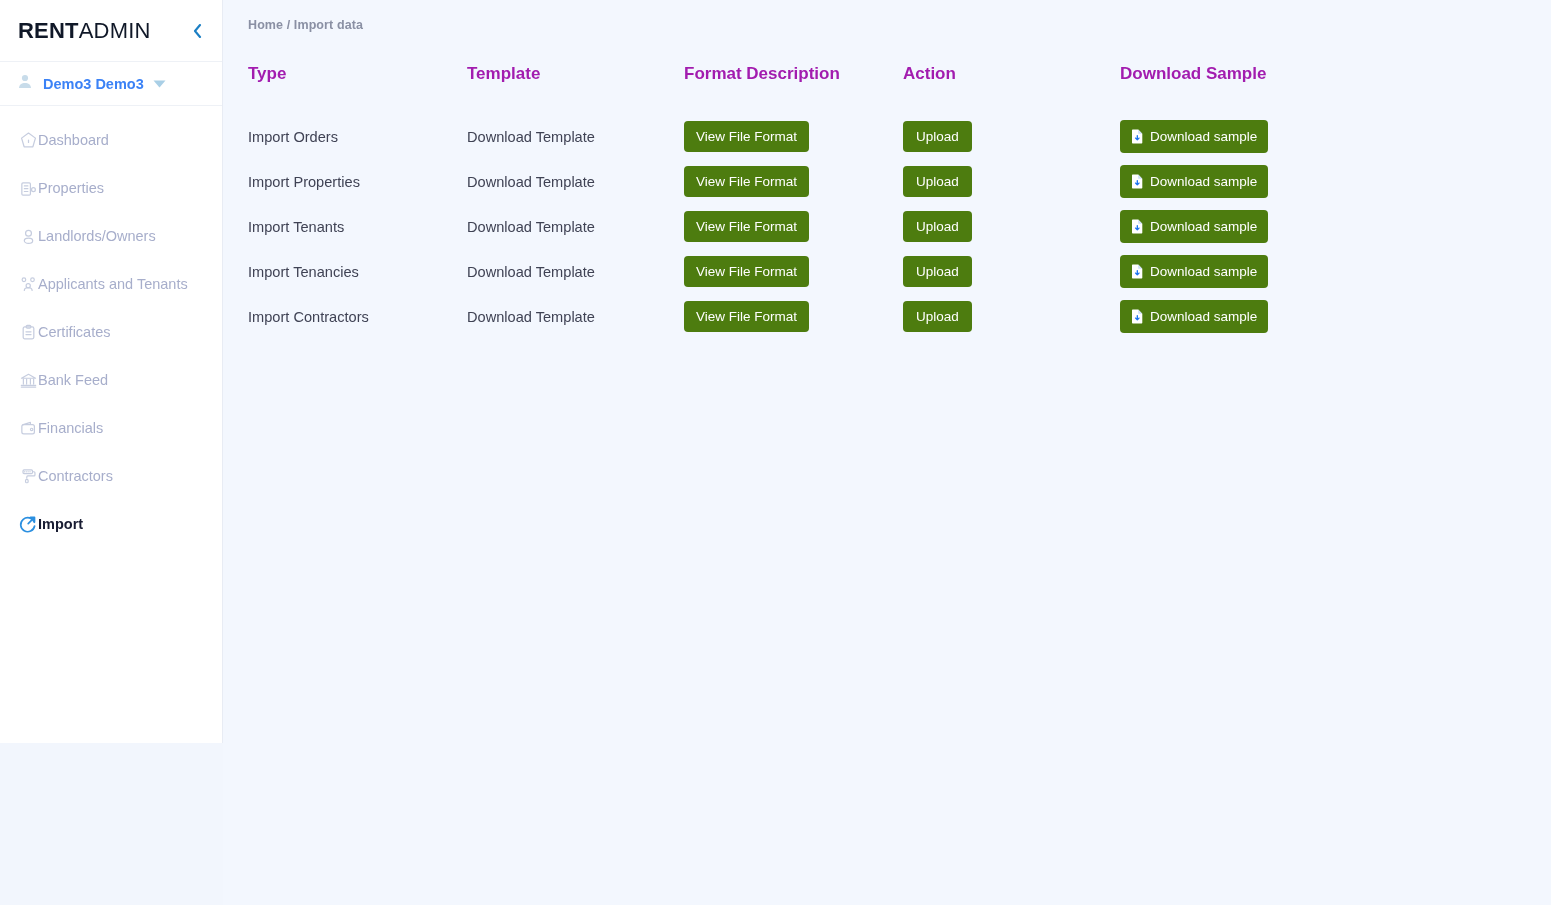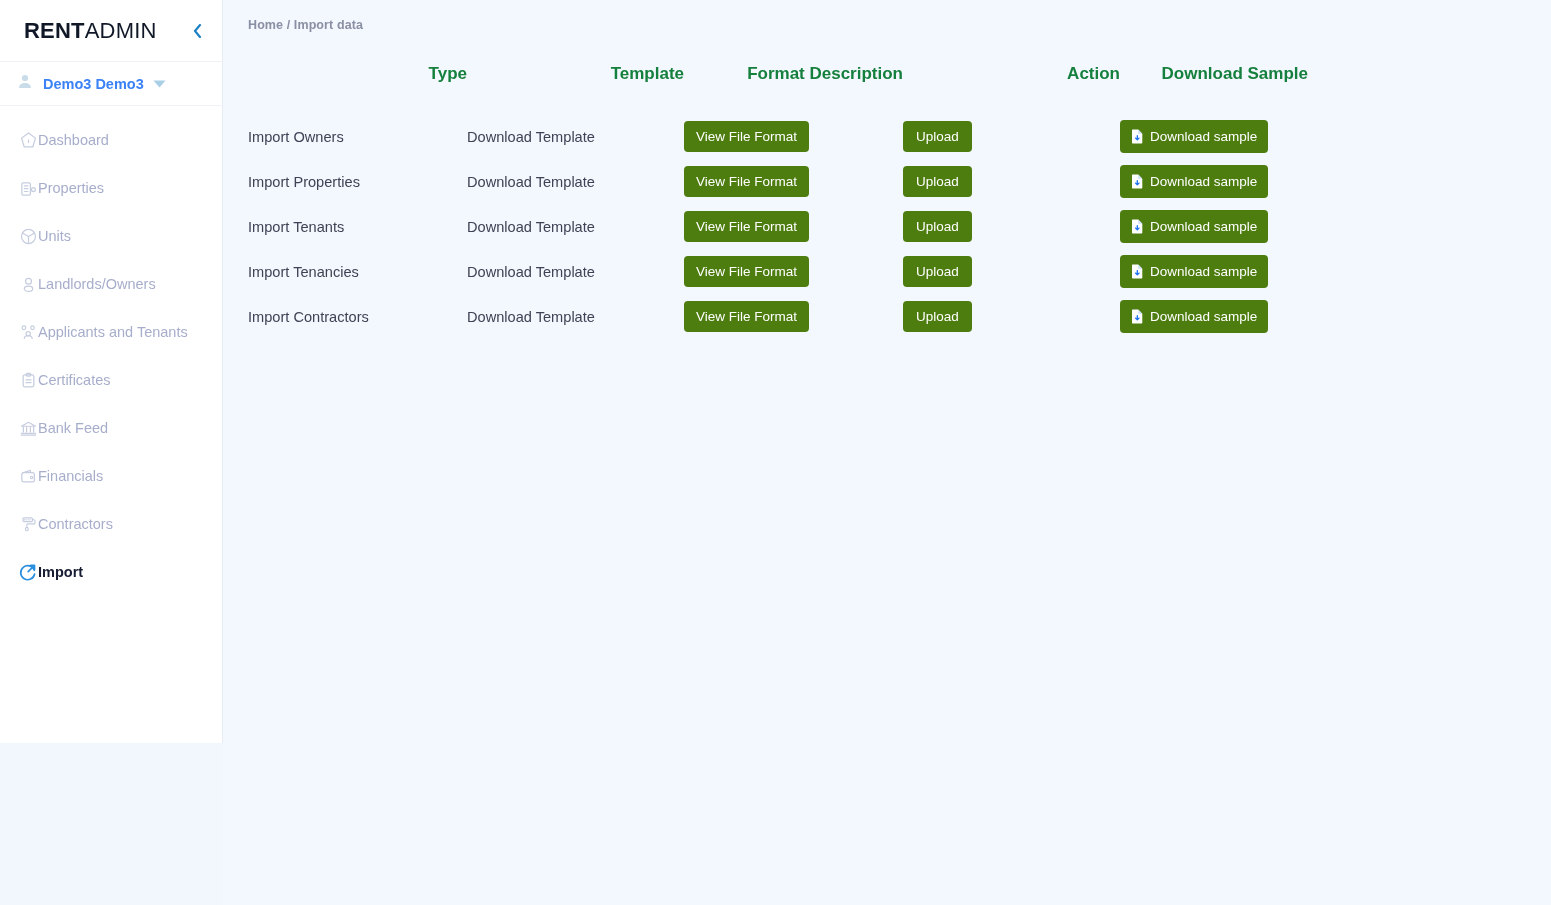--- a/index.html
+++ b/index.html
@@ -28,21 +28,21 @@
     background: #ffffff;
     border-right: 1px solid #e8ecf4;
     position: relative;
     z-index: 5;
   }
   .brand-row {
     height: 62px;
     display: flex;
     align-items: center;
     justify-content: space-between;
-    padding: 0 14px 0 24px;
+    padding: 0 14px 0 18px;
     border-bottom: 1px solid #eef1f6;
   }
   .brand {
     font-size: 22px;
     letter-spacing: 0.2px;
     color: #101828;
     white-space: nowrap;
   }
   .brand .b1 { font-weight: 700; }
   .brand .b2 { font-weight: 400; }
@@ -115,24 +115,24 @@
     letter-spacing: -0.1px;
   }
 
   .import-table {
     width: 1060px;
     border-collapse: collapse;
     margin-top: 32px;
     table-layout: fixed;
   }
   .import-table th {
-    text-align: right;
+    text-align: left;
     font-size: 17px;
     font-weight: 700;
-    color: #15803d;
+    color: #a21caf;
     padding: 0 0 36px 0;
     vertical-align: top;
   }
   .import-table td {
     padding: 0 0 12px 0;
     vertical-align: middle;
     height: 41px;
   }
   .col-type      { width: 219px; }
   .col-template  { width: 217px; }
@@ -223,29 +223,20 @@
         <span class="nav-ico">
           <svg width="19" height="19" viewBox="0 0 20 20" fill="none" aria-hidden="true">
             <rect x="3" y="4" width="9" height="13" rx="1.2" stroke="currentColor" stroke-width="1.3"></rect>
             <path d="M5.6 7.3h3.8M5.6 10.2h3.8M5.6 13.1h3.8" stroke="currentColor" stroke-width="1.2" stroke-linecap="round"></path>
             <circle cx="15.2" cy="11.2" r="2" stroke="currentColor" stroke-width="1.3"></circle>
           </svg>
         </span>
         <span>Properties</span>
       </a>
 
-      <a class="nav-item">
-        <span class="nav-ico">
-          <svg width="19" height="19" viewBox="0 0 20 20" fill="none" aria-hidden="true">
-            <circle cx="10" cy="10" r="7.4" stroke="currentColor" stroke-width="1.3"></circle>
-            <path d="M10 10V17.4M10 10 3.6 6.4M10 10l6.4-3.6" stroke="currentColor" stroke-width="1.3" stroke-linejoin="round"></path>
-          </svg>
-        </span>
-        <span>Units</span>
-      </a>
 
 
       <a class="nav-item">
         <span class="nav-ico">
           <svg width="19" height="19" viewBox="0 0 20 20" fill="none" aria-hidden="true">
             <circle cx="10" cy="6.6" r="3.1" stroke="currentColor" stroke-width="1.3"></circle>
             <ellipse cx="10" cy="14.4" rx="4.4" ry="2.8" stroke="currentColor" stroke-width="1.3"></ellipse>
           </svg>
         </span>
         <span>Landlords/Owners</span>
@@ -341,21 +332,21 @@
           <th>Template</th>
           <th>Format Description</th>
           <th>Action</th>
           <th>Download Sample</th>
         </tr>
       </thead>
       <tbody>
 
         <tr>
           <td>
-            <span class="cell-text">Import Owners</span>
+            <span class="cell-text">Import Orders</span>
           </td>
           <td>
             <a class="link-text">Download Template</a>
           </td>
           <td>
             <button class="btn">View File Format</button>
           </td>
           <td>
             <button class="btn btn-upload">Upload</button>
           </td>

